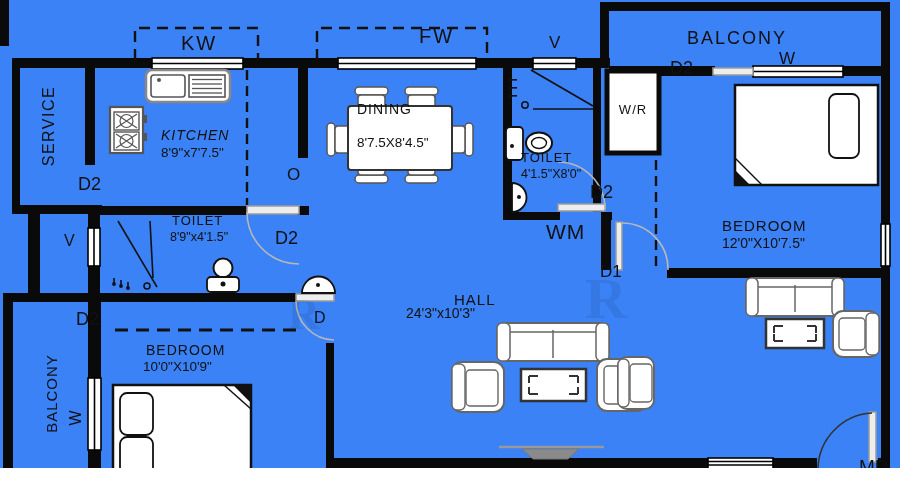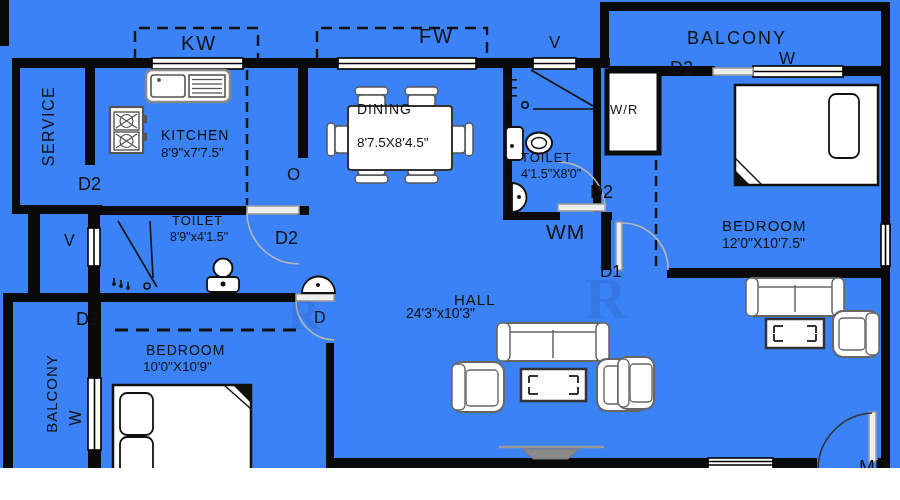--- a/index.html
+++ b/index.html
@@ -238,24 +238,24 @@
     <path d="M522,449 H579 L568,459 H533 Z" fill="#8a8a8a" stroke="#777" stroke-width="1"></path>
   </g>
 </svg>
 
   <div class="lbl" style="left:181px;top:33px;font-size:20px;letter-spacing:2px;">KW</div>
   <div class="lbl" style="left:383px;top:26px;font-size:20px;letter-spacing:2px;margin-left:36px;">FW</div>
   <div class="lbl" style="left:549px;top:34px;font-size:17px;">V</div>
   <div class="lbl" style="left:687px;top:29px;font-size:18px;letter-spacing:2px;">BALCONY</div>
   <div class="lbl" style="left:670px;top:59px;font-size:18px;">D2</div>
   <div class="lbl" style="left:779px;top:50px;font-size:17px;">W</div>
-  <div class="lbl" style="left:610px;top:103px;font-size:13px;letter-spacing:1px;width:46px;">W/R</div>
+  <div class="lbl" style="left:610px;top:103px;font-size:13px;letter-spacing:1px;width:46px;text-align:center;">W/R</div>
 
   <div class="vlbl" style="left:4px;top:118px;width:90px;font-size:16px;letter-spacing:1.5px;">SERVICE</div>
-  <div class="lbl" style="left:161px;top:128px;font-size:14px;letter-spacing:1px;">KITCHEN</div>
+  <div class="lbl" style="left:161px;top:128px;font-size:14px;letter-spacing:1px;font-style:italic;">KITCHEN</div>
   <div class="lbl" style="left:161px;top:146px;font-size:13.5px;">8'9"x7'7.5"</div>
   <div class="lbl" style="left:78px;top:175px;font-size:18px;">D2</div>
   <div class="lbl" style="left:287px;top:166px;font-size:17px;">O</div>
 
   <div class="lbl" style="left:357px;top:102px;font-size:14px;letter-spacing:1px;">DINING</div>
   <div class="lbl" style="left:357px;top:136px;font-size:13.5px;">8'7.5X8'4.5"</div>
 
   <div class="lbl" style="left:521px;top:151px;font-size:13px;letter-spacing:1px;">TOILET</div>
   <div class="lbl" style="left:521px;top:168px;font-size:12.5px;">4'1.5"X8'0"</div>
   <div class="lbl" style="left:590px;top:183px;font-size:18px;">D2</div>

